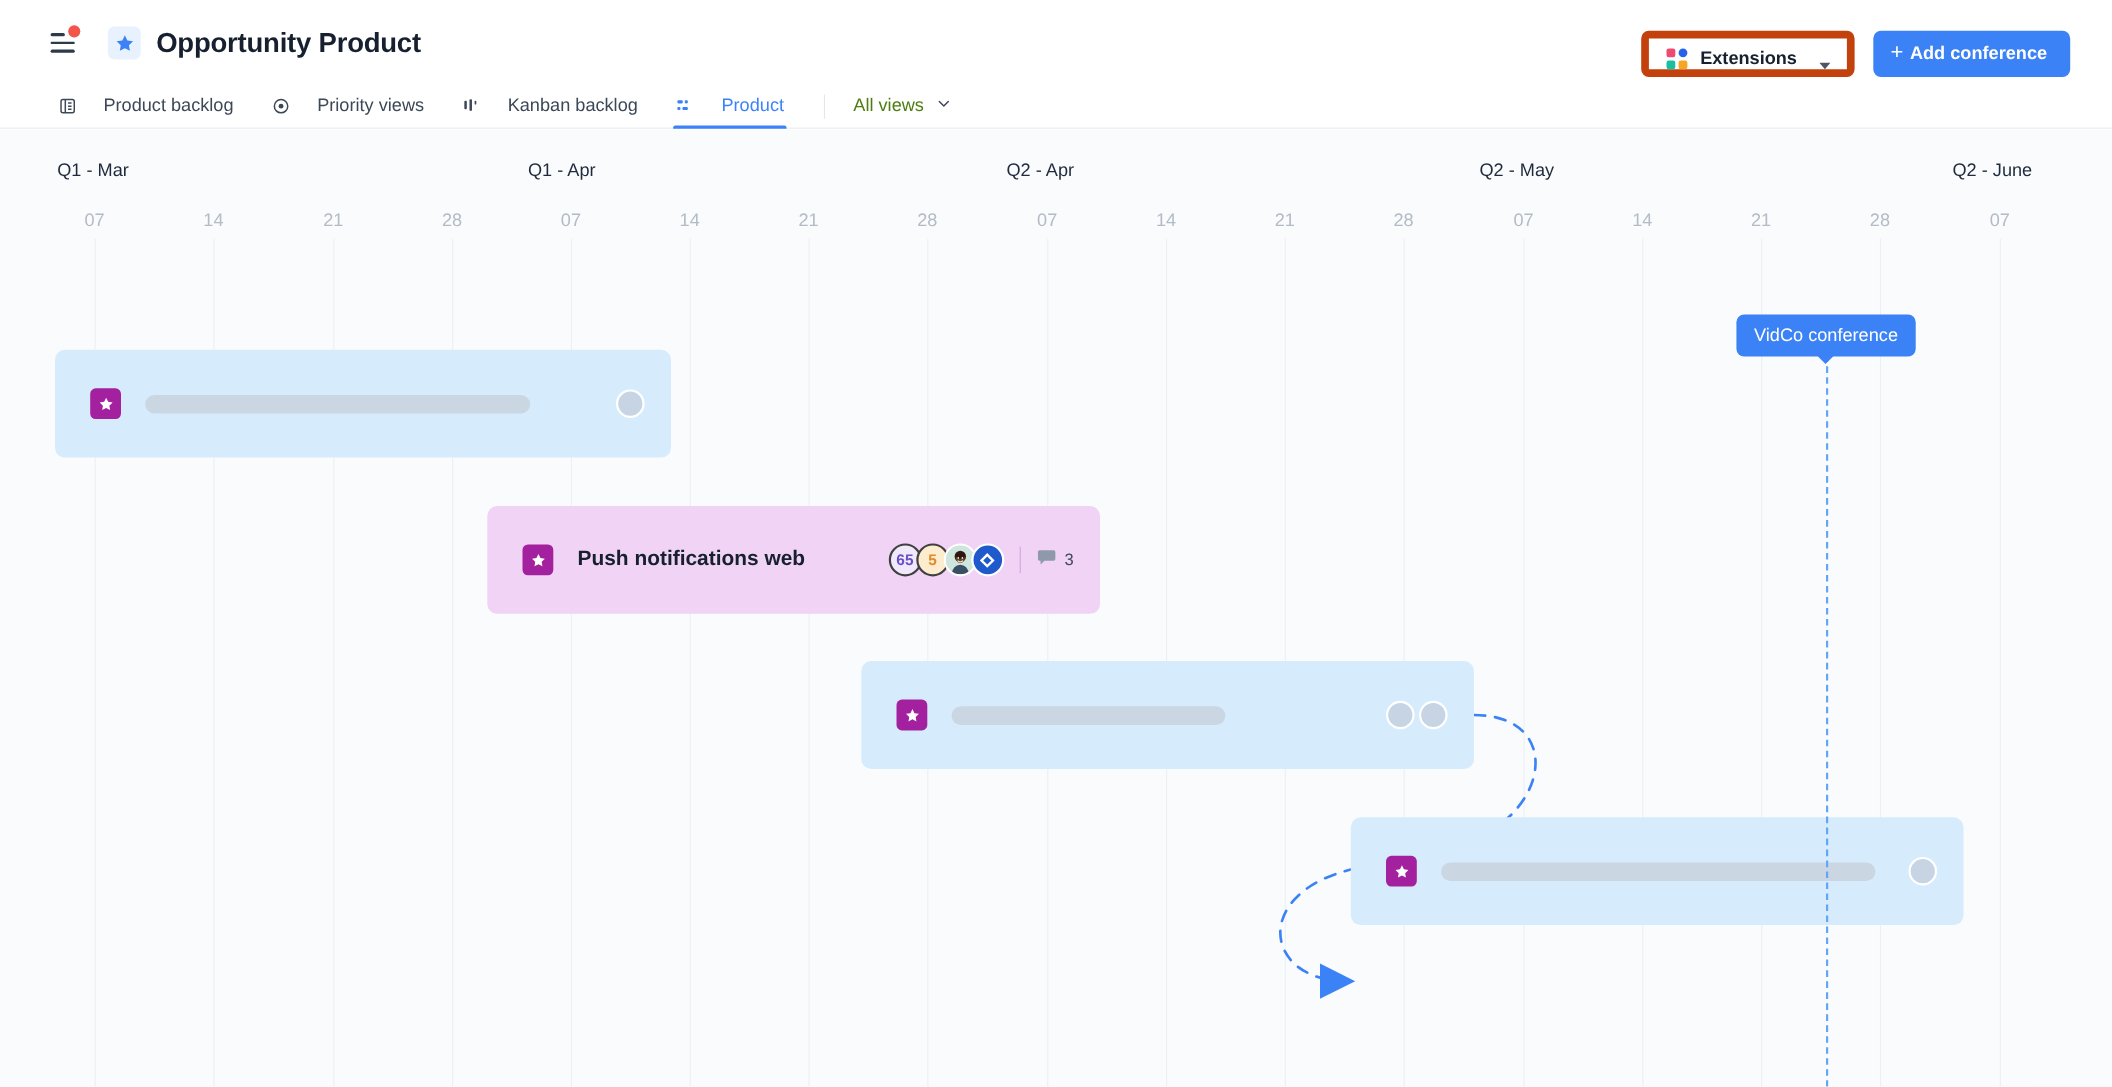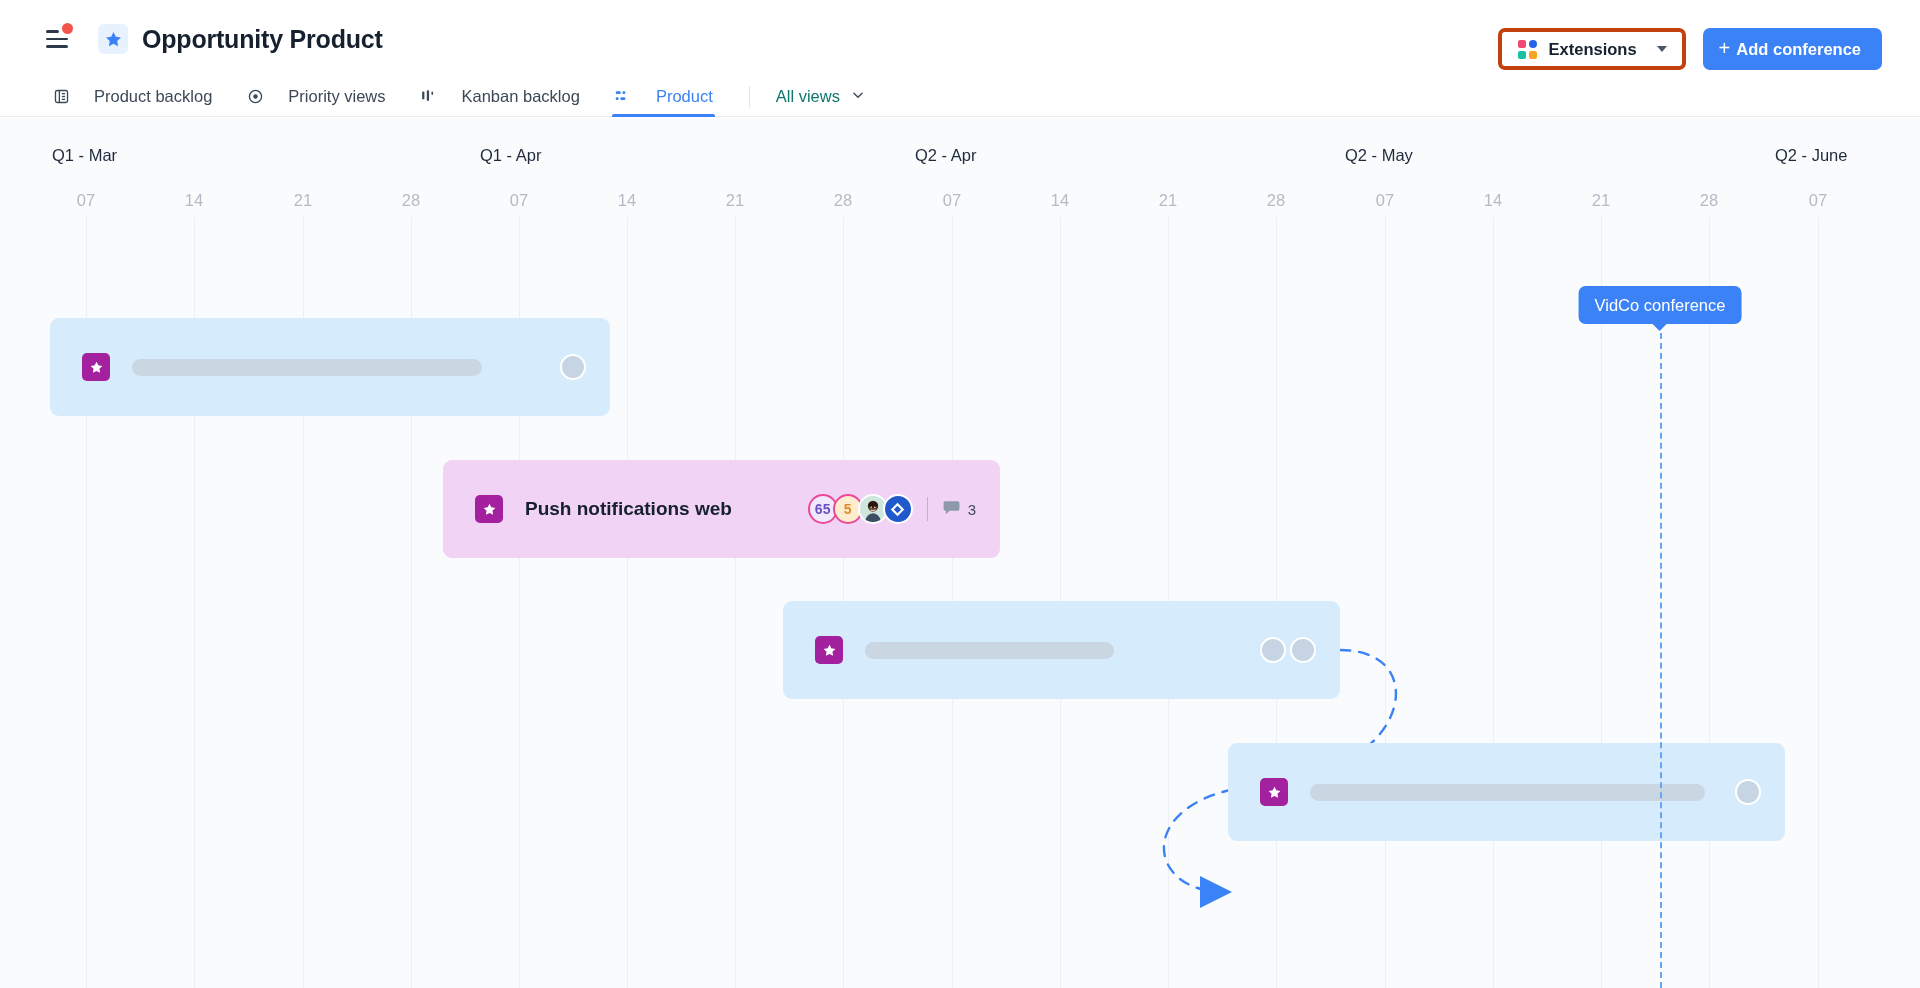--- a/index.html
+++ b/index.html
@@ -71,32 +71,32 @@
   .tab.active::after {
     content:""; position:absolute; left: -2px; right: -2px; bottom: 0;
     height: 3px; background: #3b82f6; border-radius: 2px 2px 0 0;
   }
   .tab-divider {
     width: 1px; height: 22px; background: #e3e7ec;
     margin: 0 26px 9px 2px;
   }
   .allviews {
     display:flex; align-items:center; gap:11px;
-    font-size:16.5px; color:#0f766e; padding-bottom:11px; cursor:pointer;
+    font-size:16.5px; color:#4d7c0f; padding-bottom:11px; cursor:pointer;
   }
 
   
   #header-actions {
     position: absolute; right: 38px; top: 28px;
     display: flex; align-items: center; gap: 17px;
   }
   #extensions-btn {
-    display:flex; align-items:center; gap: 12px;
+    display:flex; align-items:flex-end; gap: 12px;
     height: 42px; padding: 0 15px 0 16px;
-    border: 4px solid #c2410c; border-radius: 7px;
+    border: 7px solid #c2410c; border-radius: 7px;
     background: #fff; cursor: pointer;
     font-size: 16.5px; font-weight: 700; color: #16202e;
   }
   .ext-grid { display:grid; grid-template-columns: 8px 8px; grid-gap: 3px; }
   .ext-grid span { width: 8px; height: 8px; border-radius: 2px; display:block; }
   .ext-grid span.round { border-radius: 50%; }
   .caret { width:0;height:0;border-left:5px solid transparent;border-right:5px solid transparent;border-top:6px solid #4b5768; margin-left: 8px;}
 
   #add-opportunity-btn {
     display:flex; align-items:center; gap:6px;
@@ -154,21 +154,21 @@
     width: 26px; height: 26px; border-radius: 50%;
     background: #c6d4e4; border: 2px solid #ffffff;
     flex:none;
   }
 
   
   .chip {
     width: 30px; height: 30px; border-radius: 50%;
     display:flex; align-items:center; justify-content:center;
     font-size: 14px; font-weight: 600;
-    border: 2px solid #ec4899; flex:none;
+    border: 2px solid #404040; flex:none;
   }
   .chip.points { background:#efe9fb; color:#6b4fc4; }
   .chip.estimate { background:#fdeccd; color:#e08b2a; }
   .chip.avatar {
     overflow:hidden; background:#cfe6df; border:2px solid #ffffff; padding:0;
   }
   .chip.jira { background:#2059cc; border:2px solid #ffffff; }
   .chip-sep { width:1px; height:24px; background:#cfa8d9; flex:none; }
   .comment-group { display:flex; align-items:center; gap:7px; flex:none; }
   .comment-count { font-size:15px; color:#3c4858; }

